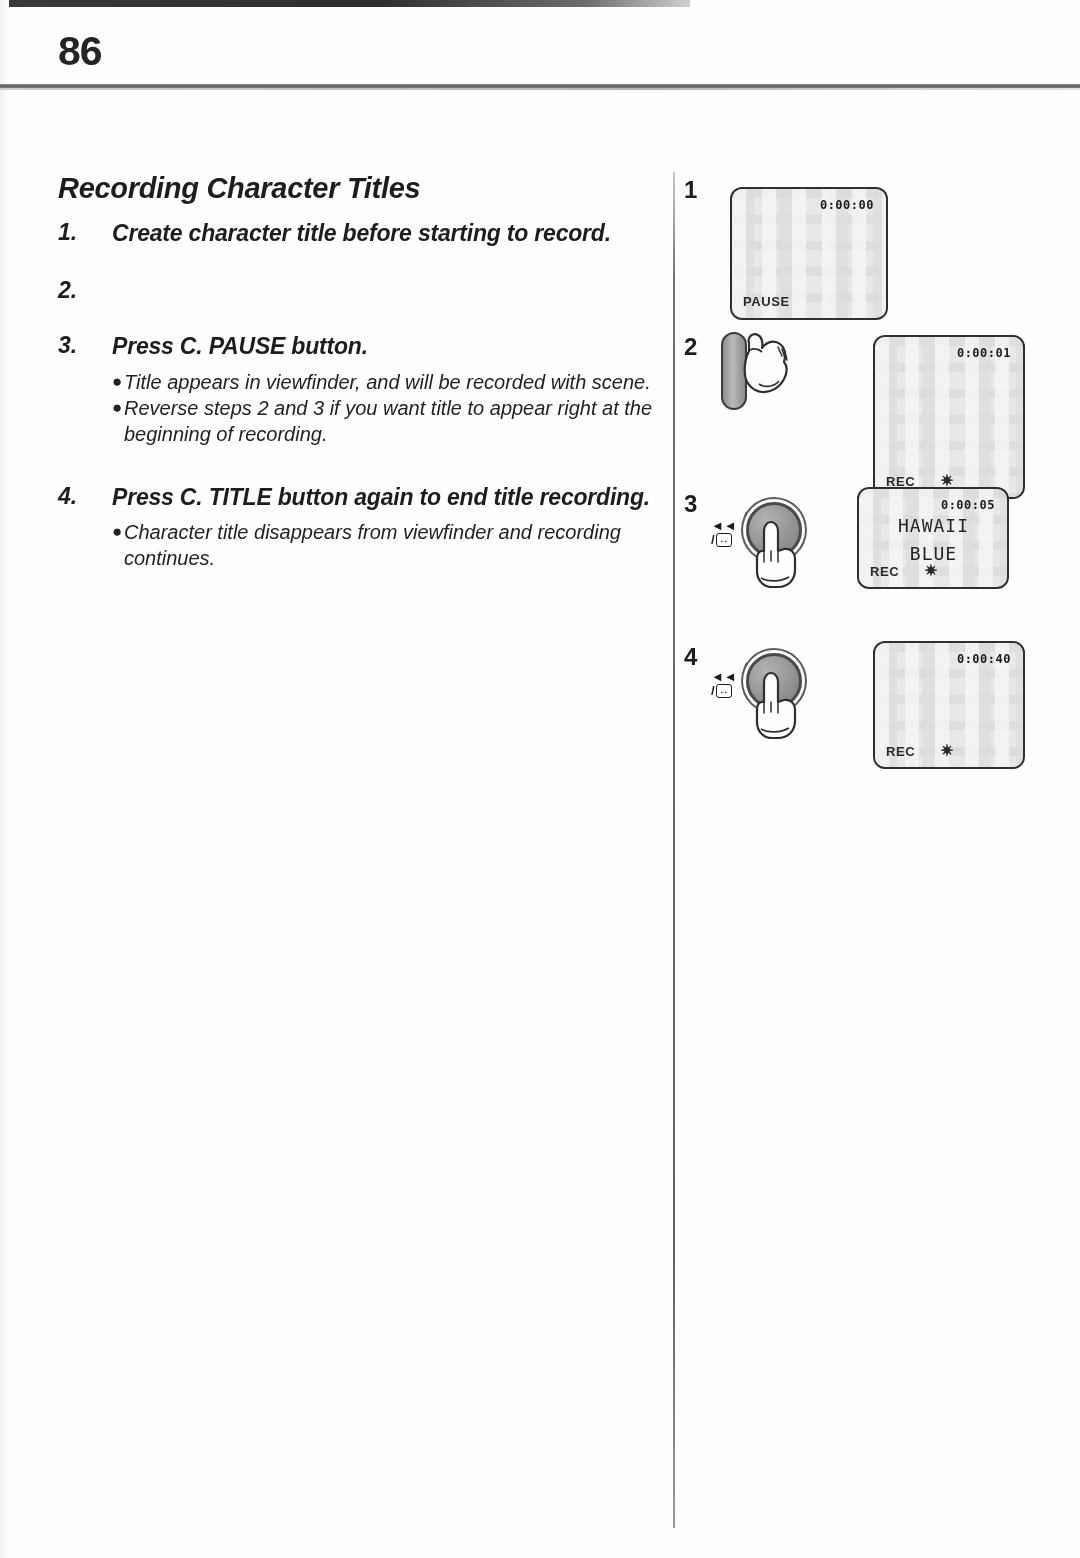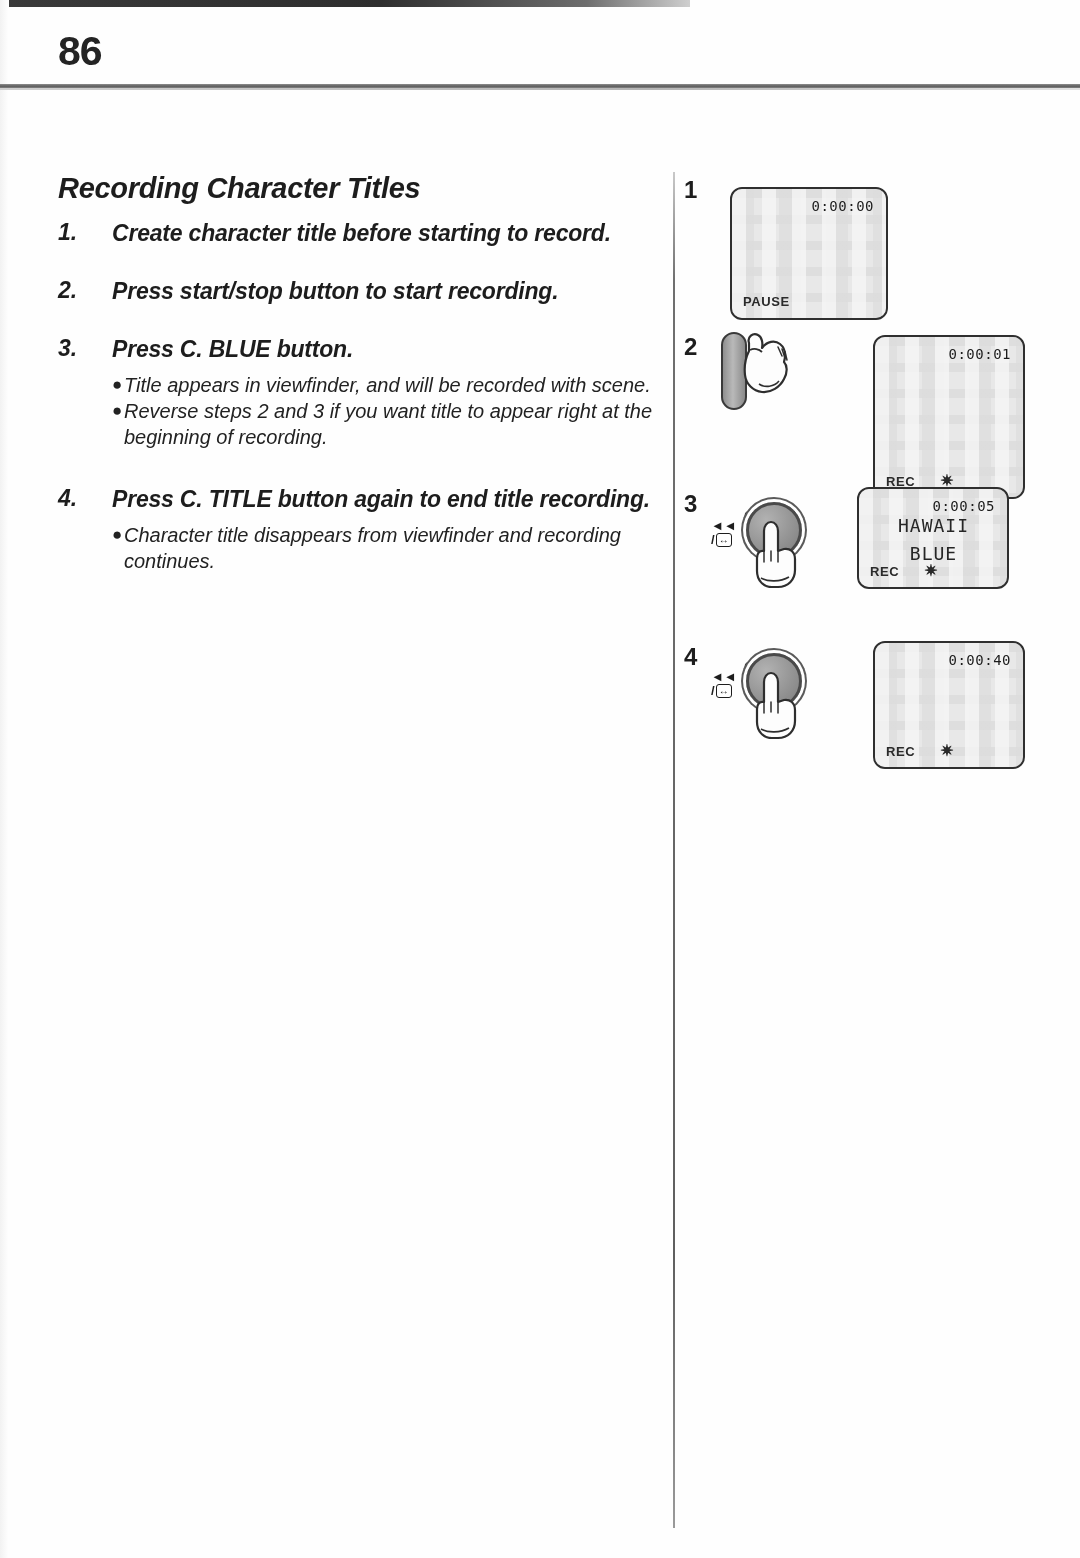--- a/index.html
+++ b/index.html
@@ -152,22 +152,22 @@
     background-image:
       linear-gradient(90deg, rgba(255,255,255,0.85) 0 14px, rgba(0,0,0,0) 14px 30px),
       linear-gradient(180deg, rgba(210,210,210,0.8) 0 9px, rgba(0,0,0,0) 9px 26px),
       linear-gradient(90deg, rgba(205,205,205,0.5) 0 22px, rgba(0,0,0,0) 22px 47px);
     background-size: 30px 100%, 100% 26px, 47px 100%;
   }
   .timecode {
     position: absolute;
     right: 12px; top: 9px;
     font-family: "DejaVu Sans Mono", monospace;
-    font-size: 14px;
-    font-weight: normal;
+    font-size: 12px;
+    font-weight: bold;
     letter-spacing: 0.5px;
     color: #1c1c1c;
   }
   .osd-status {
     position: absolute;
     left: 11px; bottom: 9px;
     font-size: 13px;
     font-weight: bold;
     letter-spacing: 0.6px;
     color: #2a2a2a;
@@ -271,27 +271,26 @@
     <h1 class="section-heading">Recording Character Titles</h1>
 
     <div class="step">
       <div class="step-num">1.</div>
       <div class="step-text">Create character title before starting to record.</div>
     </div>
     <div class="step-gap-md"></div>
 
     <div class="step">
       <div class="step-num">2.</div>
-      <div class="step-text">Press start/stop button to start recording.</div>
     </div>
     <div class="step-gap-md"></div>
 
     <div class="step">
       <div class="step-num">3.</div>
-      <div class="step-text">Press C. BLUE button.</div>
+      <div class="step-text">Press C. PAUSE button.</div>
     </div>
     <div class="bullets">
       <div class="bullet">
         <span class="bullet-dot">●</span>
         <span class="bullet-text">Title appears in viewfinder, and will be recorded with scene.</span>
       </div>
       <div class="bullet">
         <span class="bullet-dot">●</span>
         <span class="bullet-text">Reverse steps 2 and 3 if you want title to appear right at the beginning of recording.</span>
       </div>

